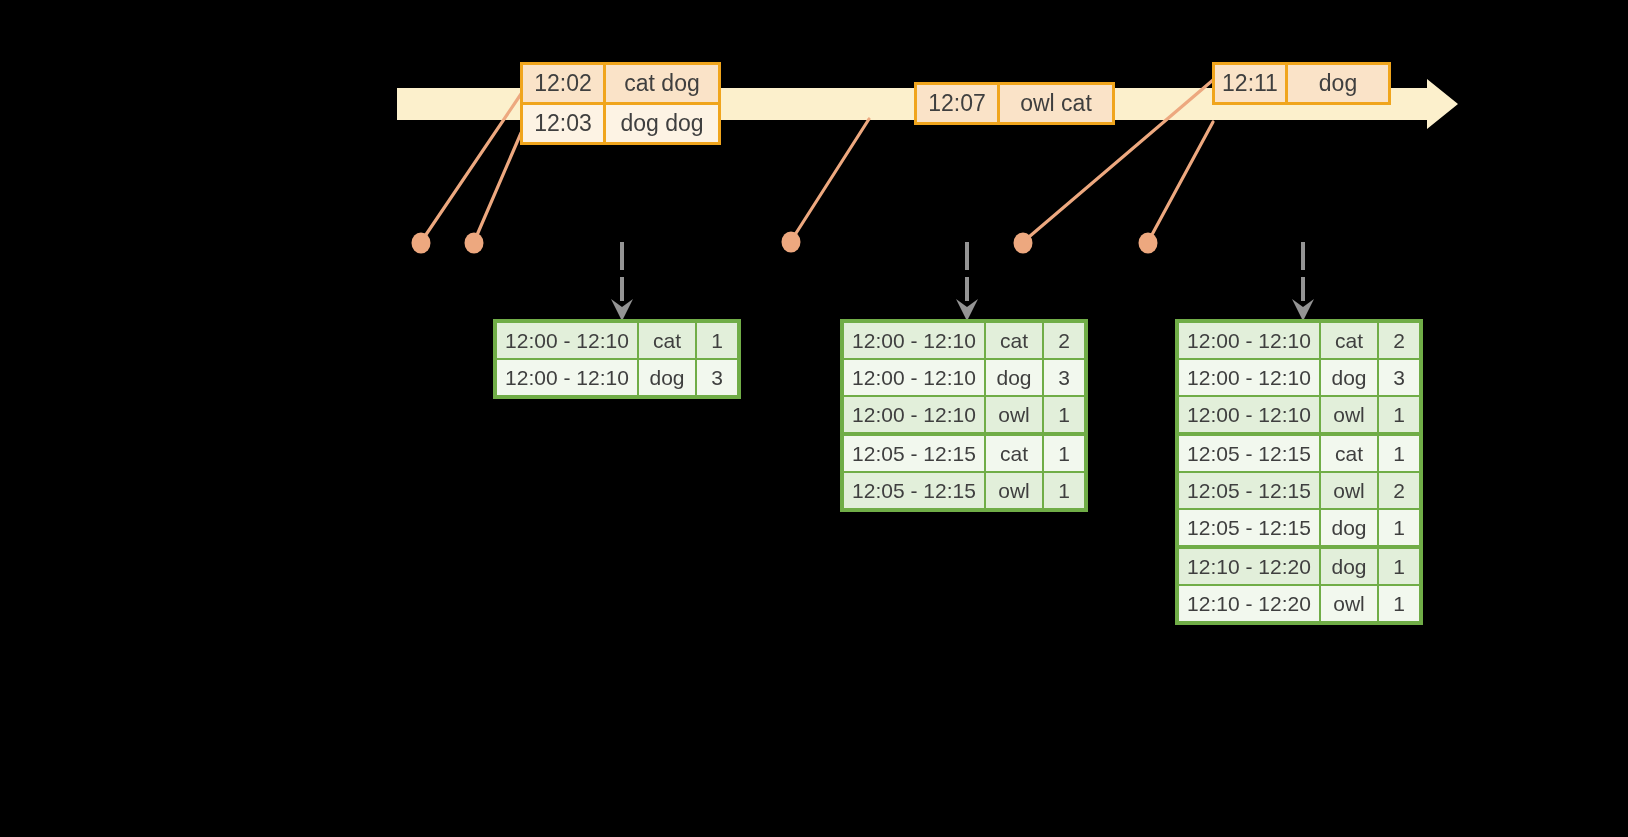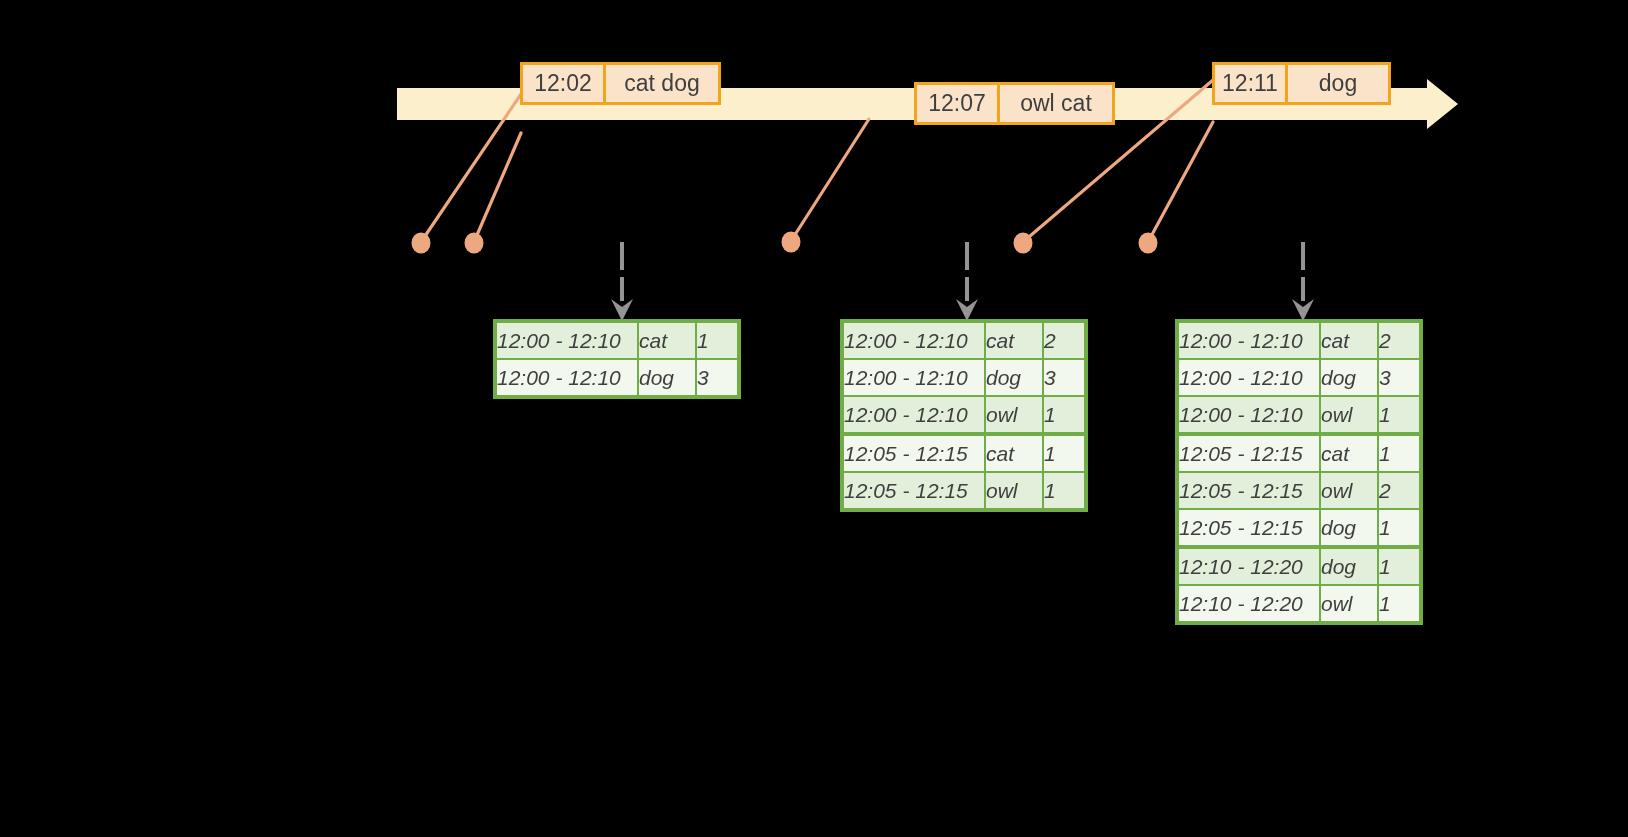--- a/index.html
+++ b/index.html
@@ -37,22 +37,22 @@
   .event-table tr.dark td{background:var(--event_row_dark);}
   .event-table tr.light td{background:var(--event_row_light);}
   #event-table-1{left:520px;top:62px;}
   #event-table-2{left:914px;top:82px;}
   #event-table-3{left:1212px;top:62px;border-radius:14px;}
 
   
   .result-table{border:4px solid var(--result_border);}
   .result-table td{
     border:2px solid var(--result_border);
-    height:35px;text-align:left;vertical-align:middle;
-    font-size:21px;color:var(--text);padding:0;font-style:italic;
+    height:35px;text-align:center;vertical-align:middle;
+    font-size:21px;color:var(--text);padding:0;
   }
   .result-table td.c-window{width:140px;}
   .result-table td.c-word{width:56px;margin-top:8px;}
   .result-table td.c-count{width:40px;}
   .result-table tbody.grp + tbody.grp tr:first-child td{border-top:4px solid var(--result_border);}
   .result-table tr.dark td{background:var(--result_row_dark);}
   .result-table tr.light td{background:var(--result_row_light);}
   #result-table-1{left:493px;top:319px;}
   #result-table-2{left:840px;top:319px;}
   #result-table-3{left:1175px;top:319px;}
@@ -91,20 +91,24 @@
       <path d="M 1292 299 L 1303 321 L 1314 299 L 1303 307 Z" style="fill:var(--arrow_gray)"></path>
     </g>
   </svg>
 
   <table id="event-table-1" class="event-table">
       <tbody>
         <tr class="dark">
           <td class="c-time">12:02</td>
           <td class="c-words">cat dog</td>
         </tr>
+        <tr class="light">
+          <td class="c-time">12:03</td>
+          <td class="c-words">dog dog</td>
+        </tr>
       </tbody>
     </table>
   <table id="event-table-2" class="event-table">
       <tbody>
         <tr class="dark">
           <td class="c-time">12:07</td>
           <td class="c-words">owl cat</td>
         </tr>
       </tbody>
     </table>

